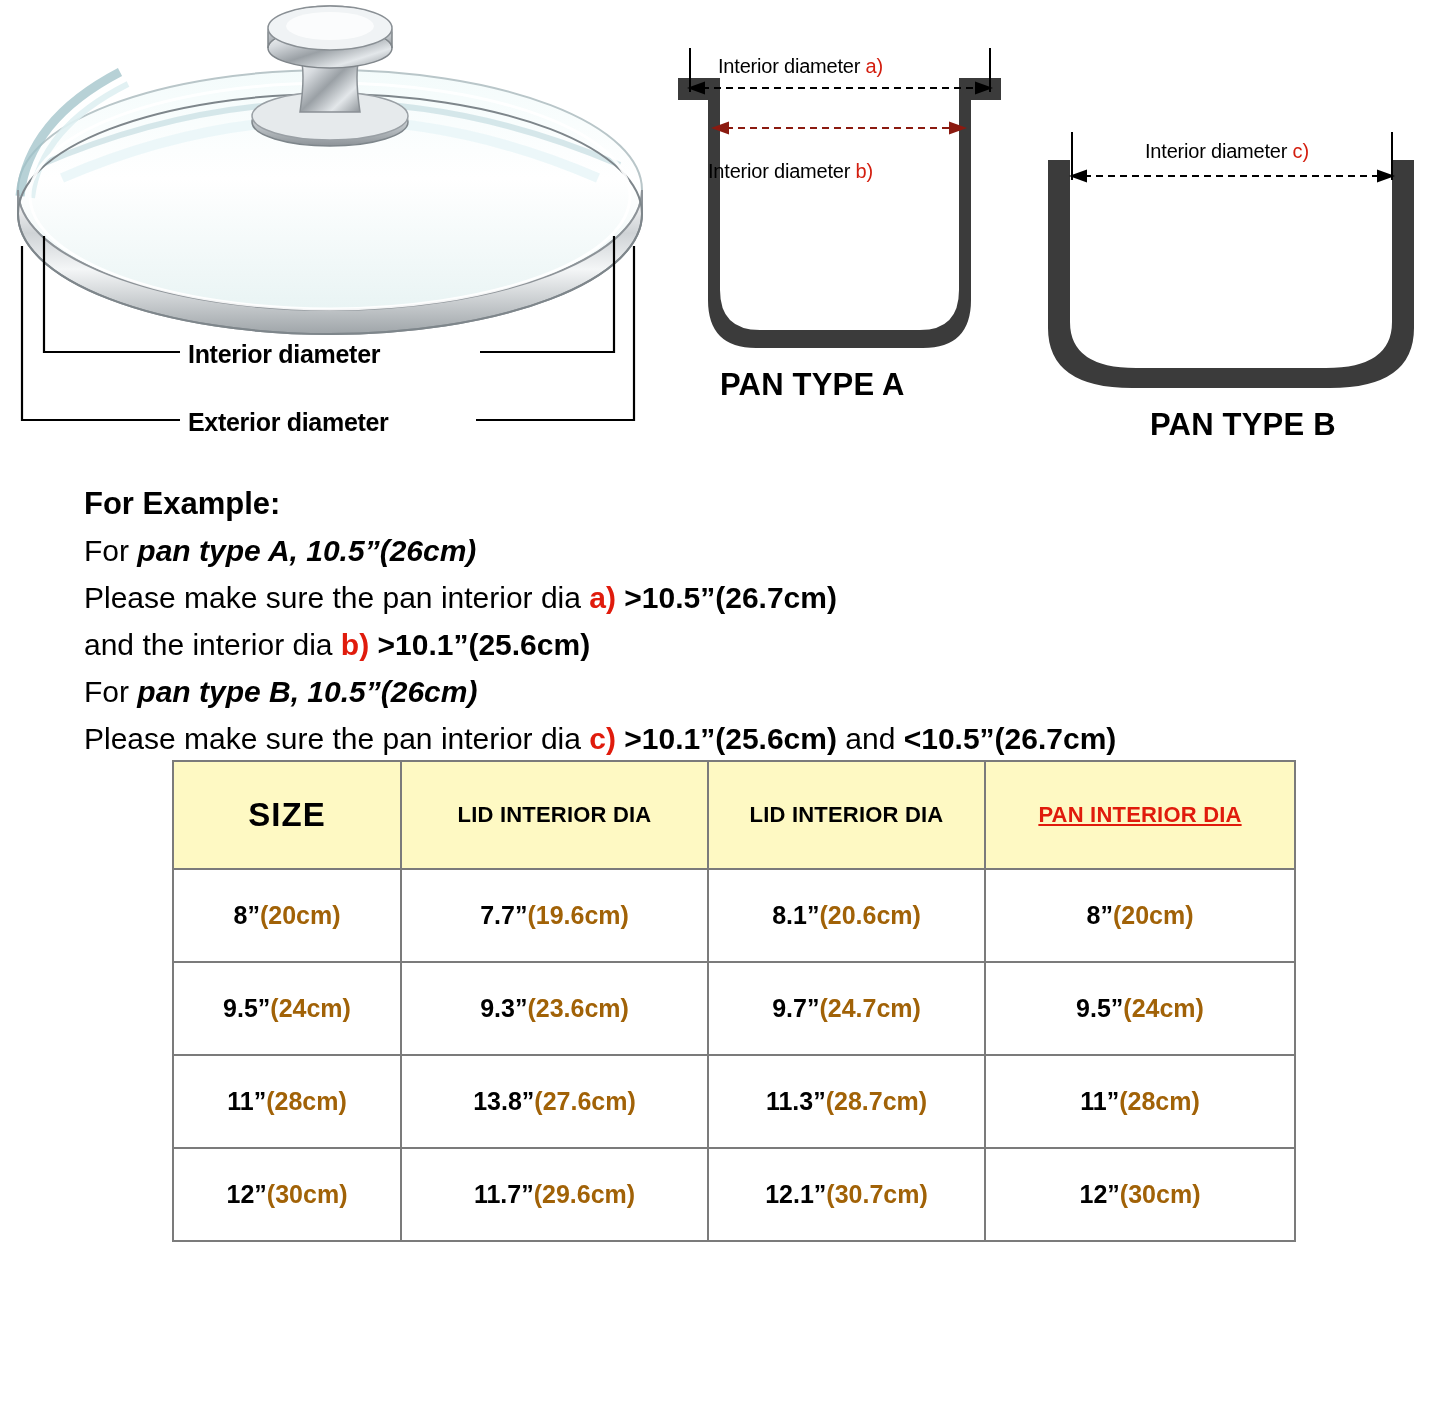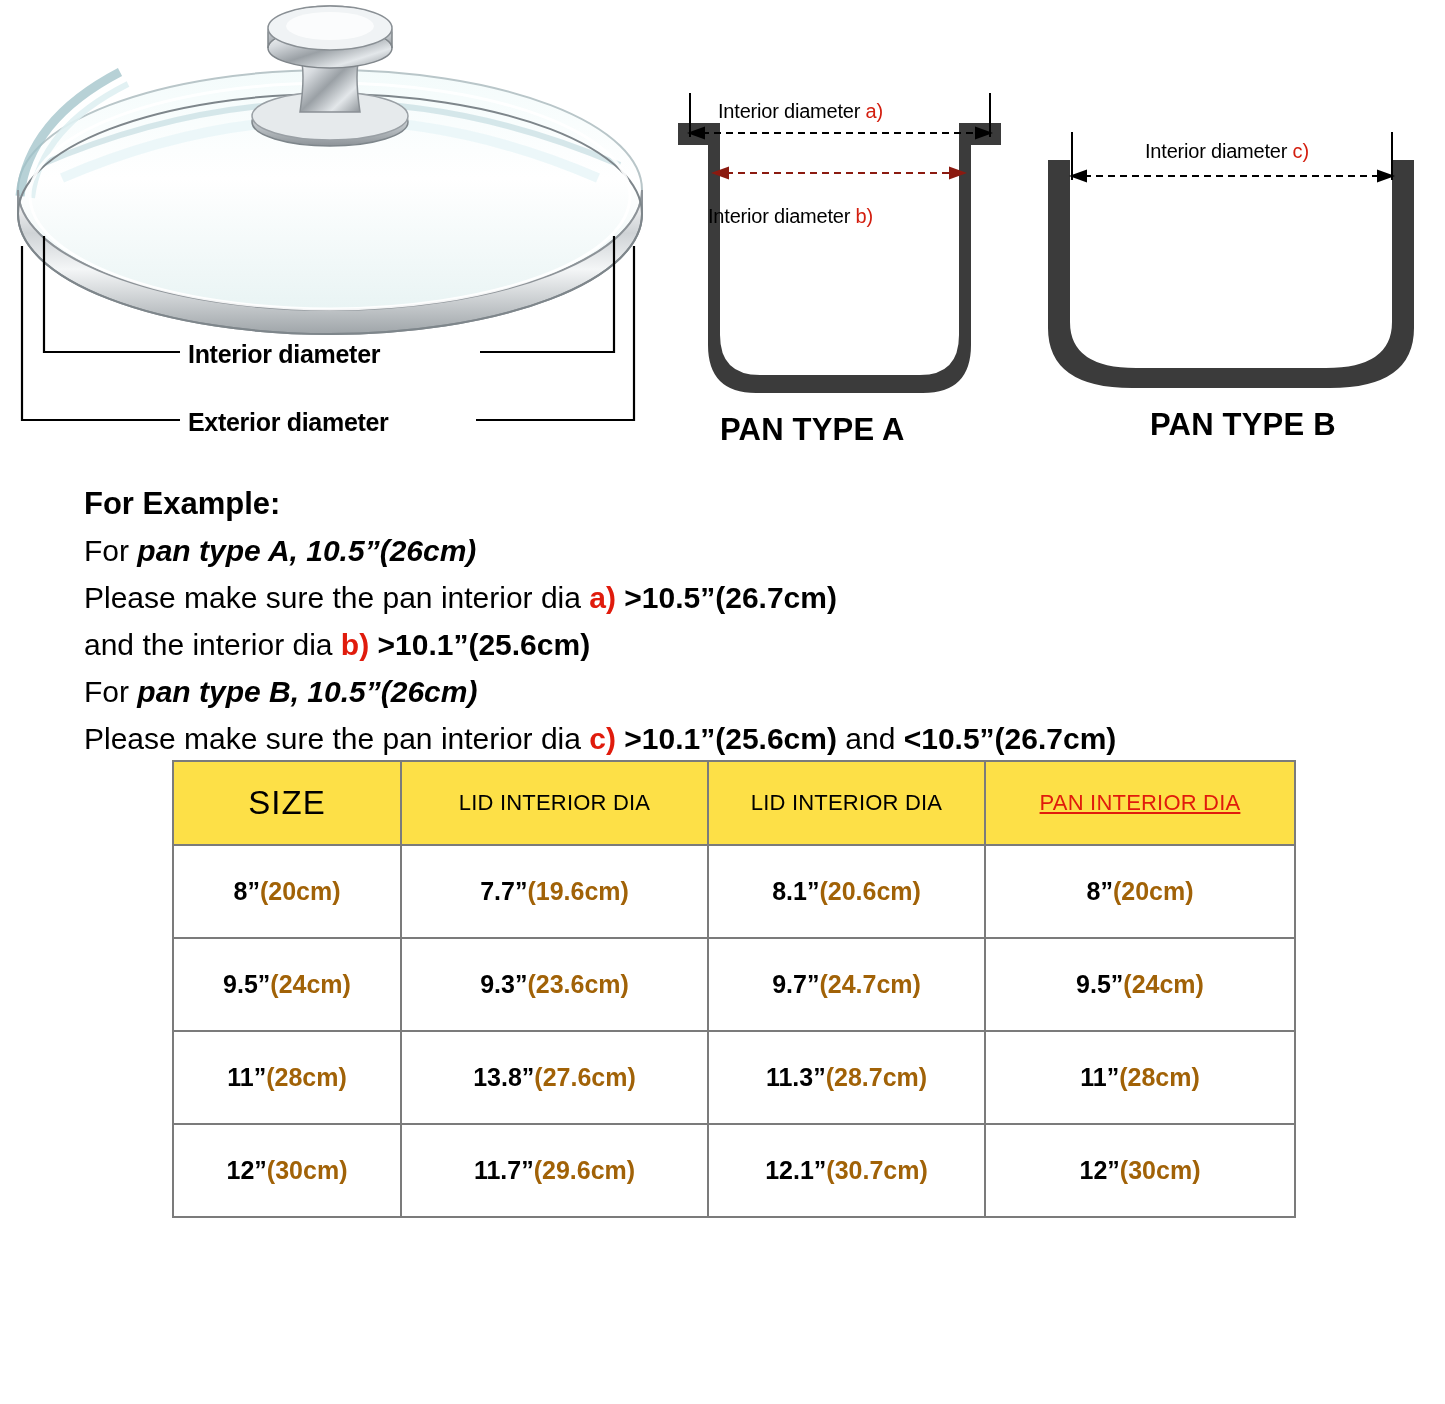--- a/index.html
+++ b/index.html
@@ -41,21 +41,20 @@
   #lid-interior-label { left: 188px; top: 340px; }
   #lid-exterior-label { left: 188px; top: 408px; }
 
   
   #pan-a-figure {
     position: absolute;
     left: 668px;
     top: 0;
     width: 390px;
     height: 460px;
-    margin-top: 45px;
   }
   #pan-b-figure {
     position: absolute;
     left: 1040px;
     top: 0;
     width: 405px;
     height: 460px;
     margin-top: 40px;
   }
   .dim-label {
@@ -104,24 +103,24 @@
     width: 1122px;
     border-collapse: collapse;
     table-layout: fixed;
   }
   #size-table th, #size-table td {
     border: 2px solid #7b7b7b;
     text-align: center;
     vertical-align: middle;
   }
   #size-table thead th {
-    background: #fde047;
-    height: 84px;
+    background: #fef9c3;
+    height: 108px;
     font-size: 22px;
-    font-weight: normal;
+    font-weight: bold;
     letter-spacing: 0.2px;
     color: #000;
   }
   #size-table thead th.size-head {
     font-size: 33px;
     letter-spacing: 1px;
   }
   #size-table thead th.pan-head {
     color: #e01b0c;
     text-decoration: underline;

